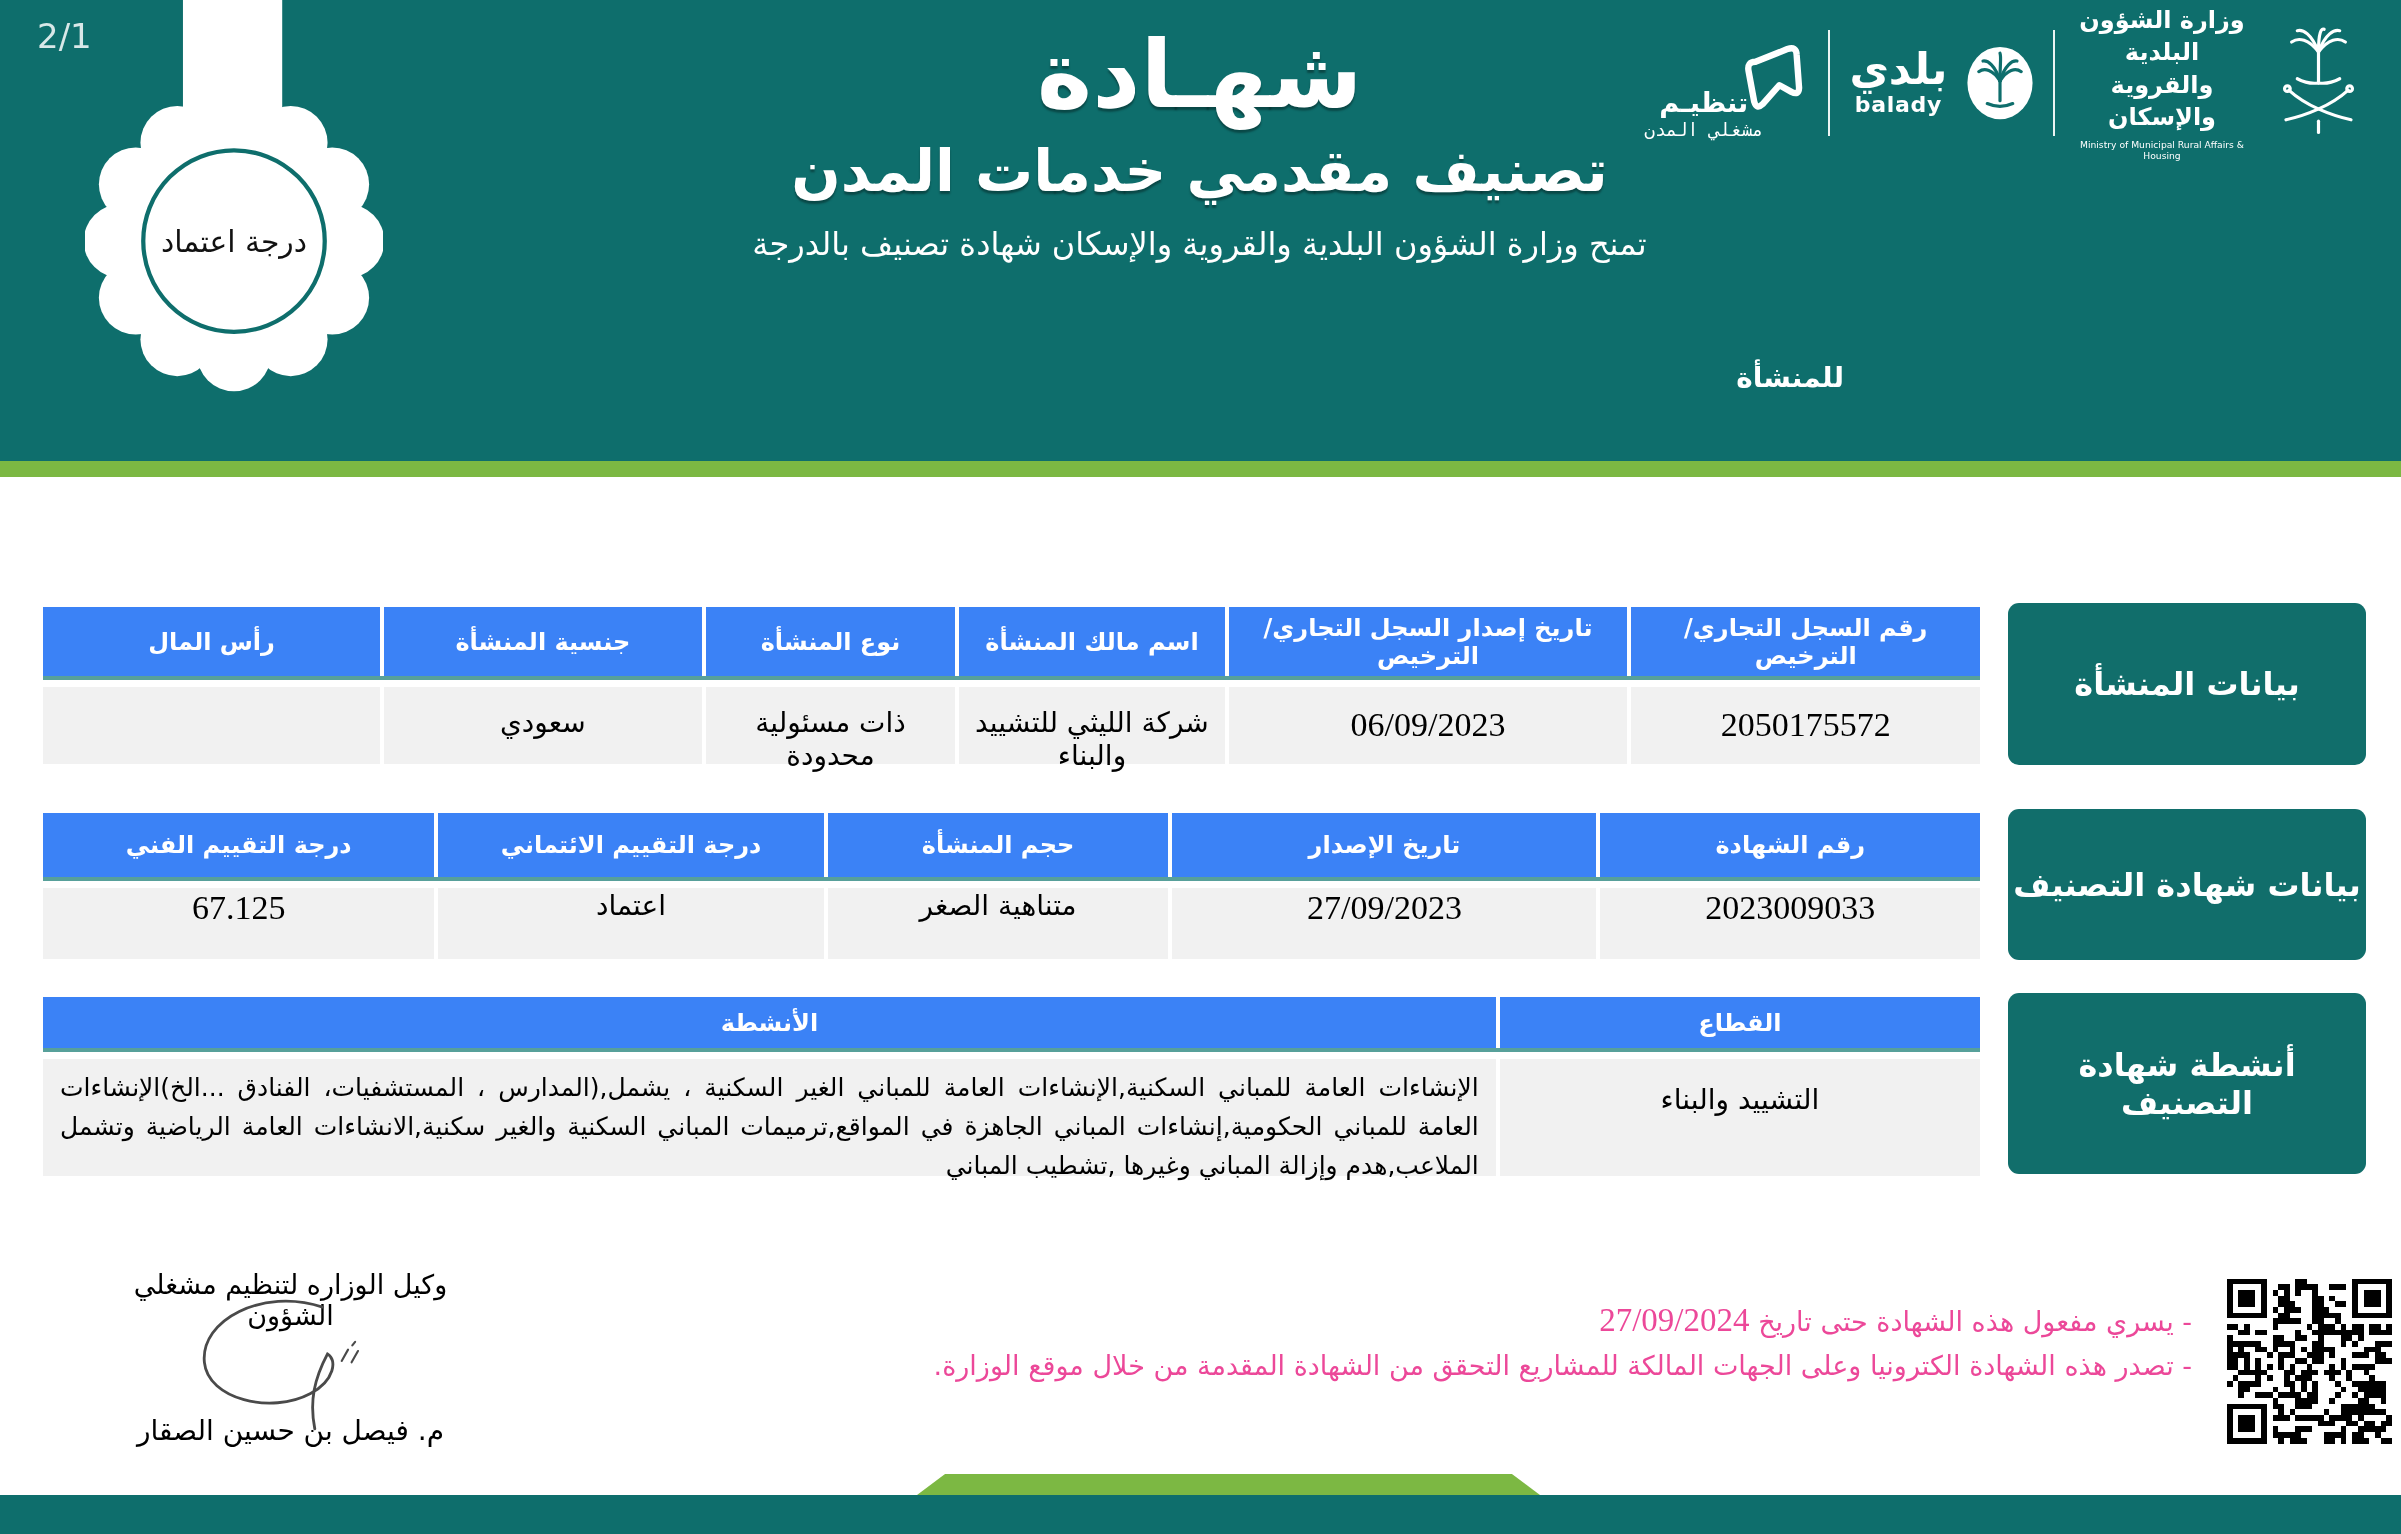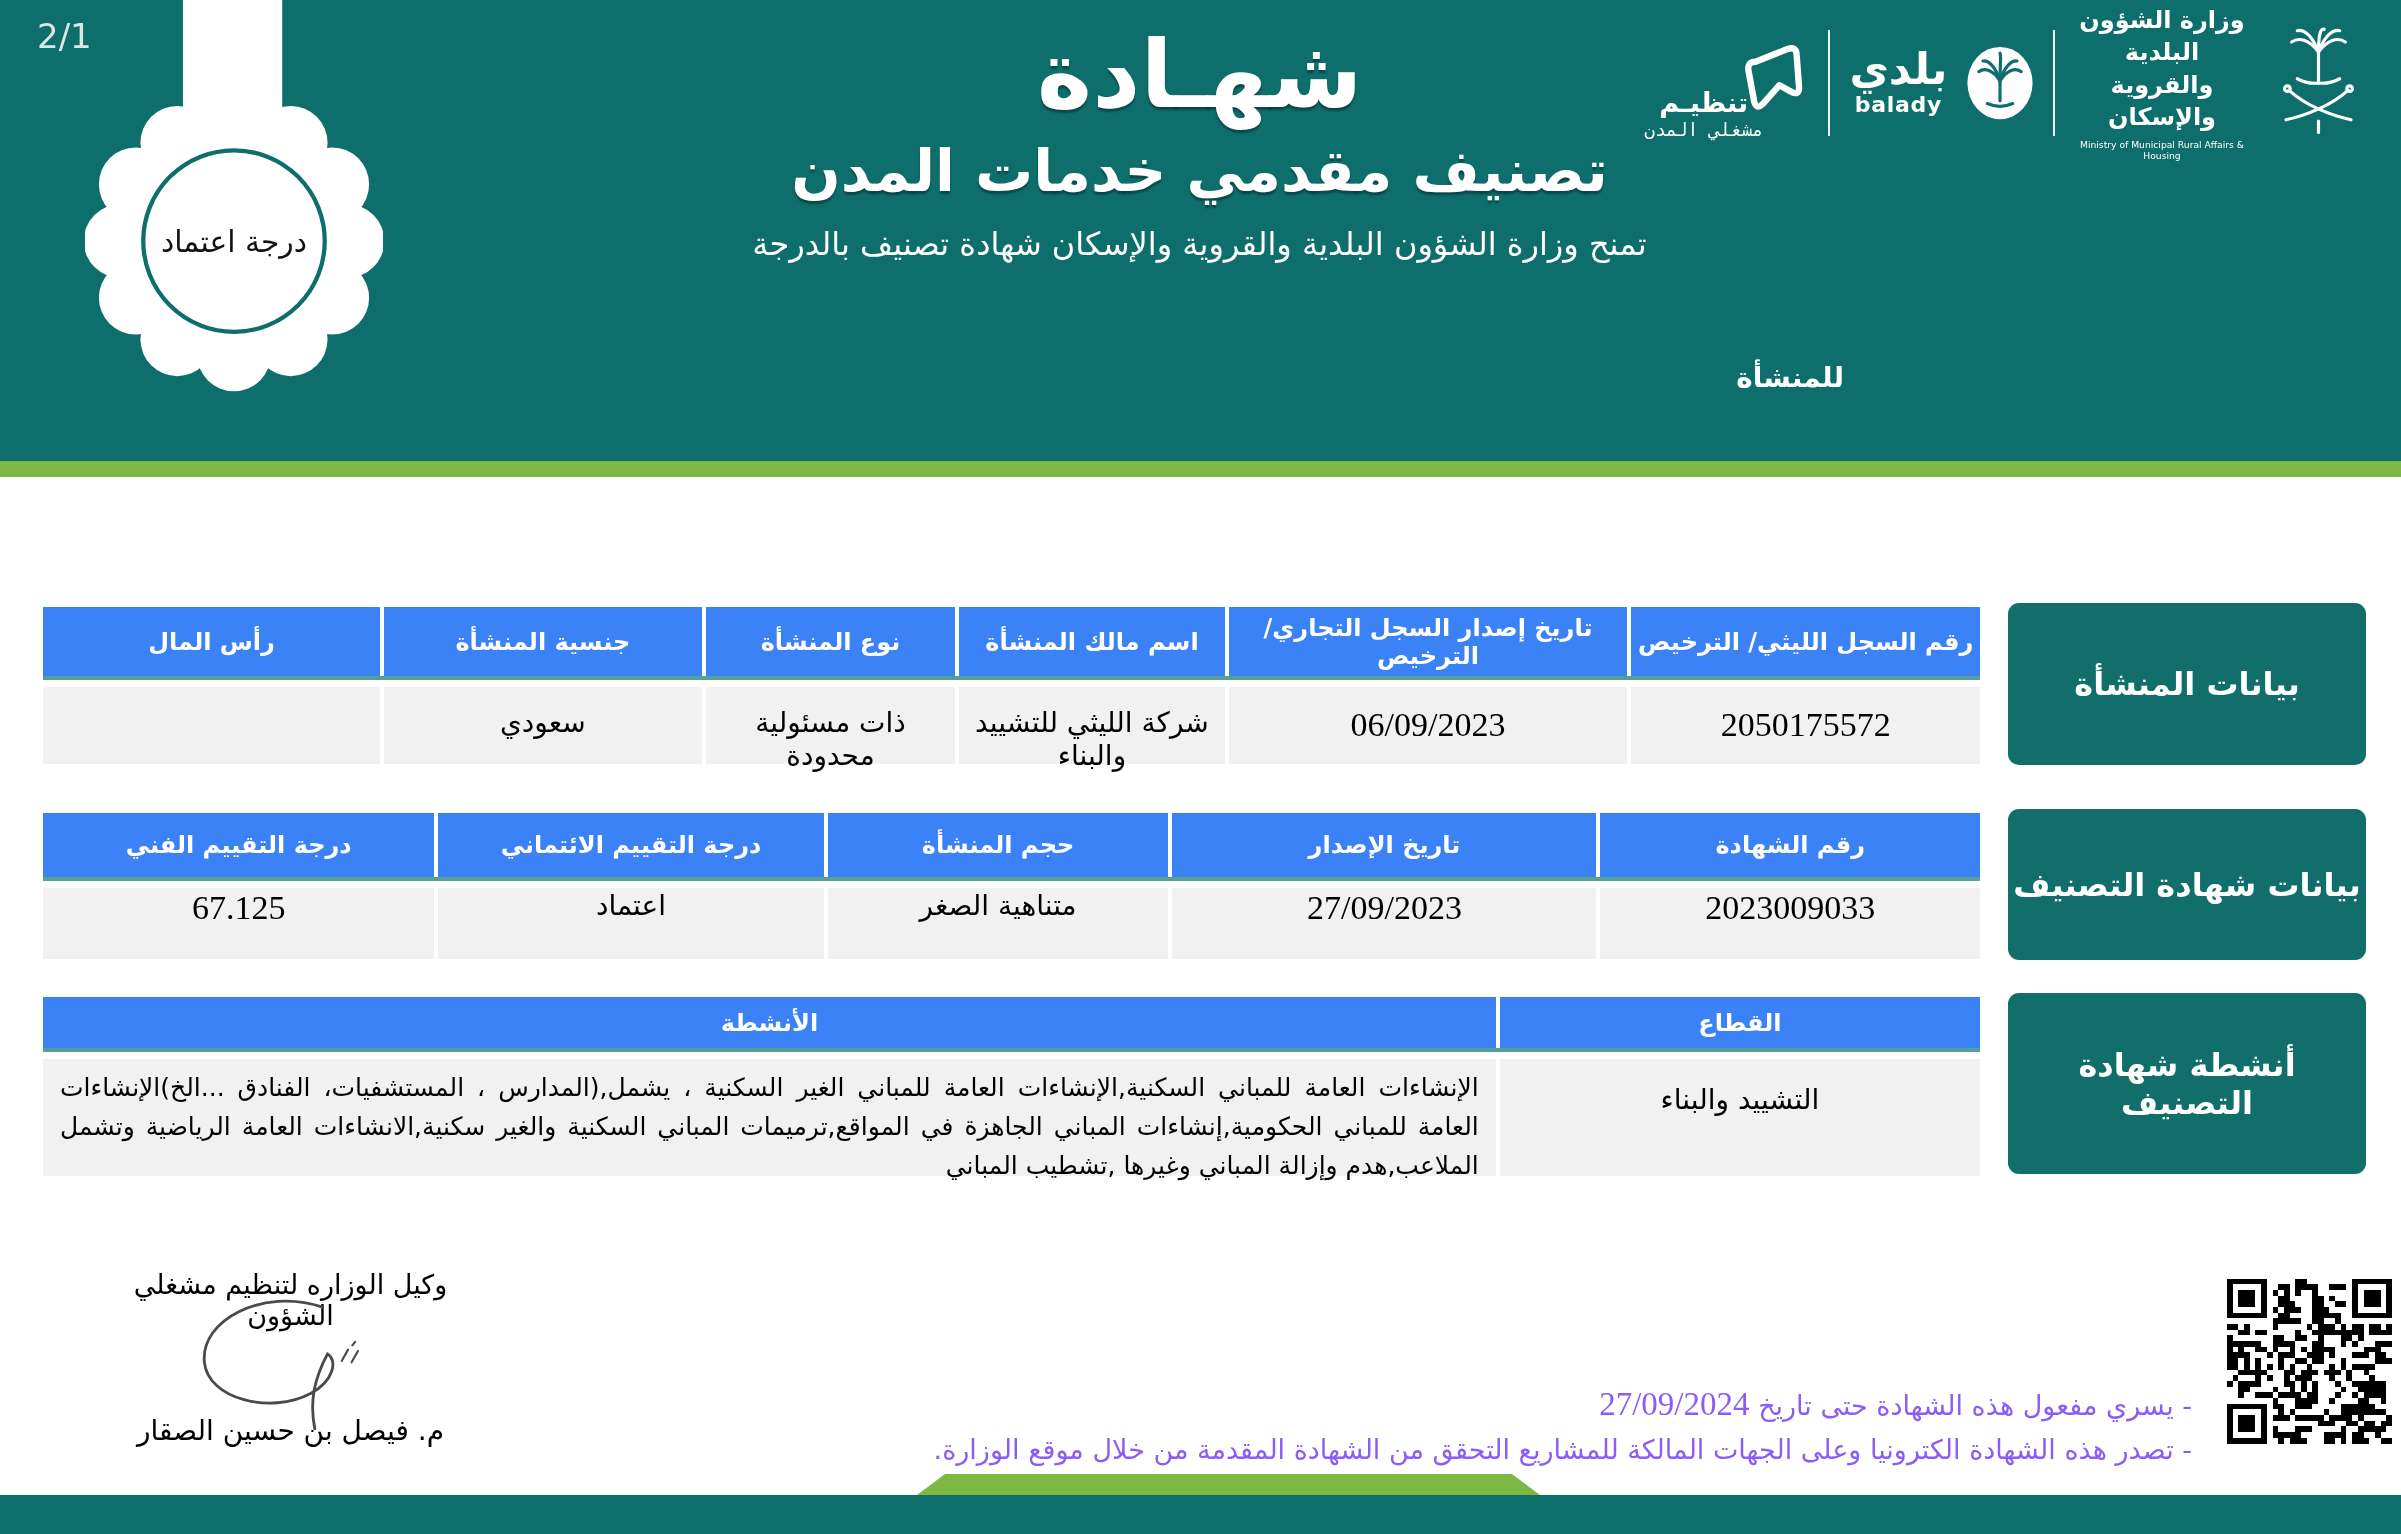--- a/index.html
+++ b/index.html
@@ -54,21 +54,21 @@
   .sector-cell{align-items:flex-start !important;padding-top:24px !important;}
 
   .sidebox{position:absolute;left:2008px;width:358px;background:#116e6b;border-radius:11px;color:#fff;
            font-weight:bold;font-size:32px;display:flex;align-items:center;justify-content:center;direction:rtl;text-align:center;}
   .sb1{top:603px;height:162px;} .sb2{top:809px;height:151px;} .sb3{top:993px;height:181px;}
 
   
   .sig-title{position:absolute;left:106px;top:1269px;width:369px;text-align:center;font-size:27px;color:#000;direction:rtl;}
   .sig-name{position:absolute;left:99px;top:1414px;width:383px;text-align:center;font-size:28px;color:#000;direction:rtl;}
   .sig-svg{position:absolute;left:163px;top:1293px;}
-  .notes{position:absolute;right:209px;top:1380px;text-align:right;direction:rtl;color:#8b5cf6;font-size:27px;line-height:1.5;}
+  .notes{position:absolute;right:209px;top:1296px;text-align:right;direction:rtl;color:#ec4899;font-size:27px;line-height:1.5;}
   .notes .num{font-size:33px;}
   .qr-wrap{position:absolute;left:2227px;top:1276px;width:165px;height:170px;}
   .qr-wrap svg{width:100%;height:100%;}
 
   .bottom-green{position:absolute;left:917px;top:1474px;width:623px;height:21px;background:#7cb843;
                 clip-path:polygon(4.5% 0,95.5% 0,100% 100%,0 100%);}
   .bottom-teal{position:absolute;left:0;top:1495px;width:100%;height:40px;background:#0e6e6c;}
 </style>
 </head>
 <body>
@@ -156,21 +156,21 @@
         <path d="M112,96 C88,118 52,132 24,138"></path>
         <circle cx="26" cy="94" r="4"></circle>
         <circle cx="114" cy="94" r="4"></circle>
         <path d="M70,140 L70,156"></path>
       </g>
     </svg>
   </div>
 
   <div class="tbl t1" dir="rtl">
     <div class="thead">
-      <div class="th" style="width:18.2%">رقم السجل الليثي/ الترخيص</div>
+      <div class="th" style="width:18.2%">رقم السجل التجاري/ الترخيص</div>
       <div class="th" style="width:20.8%">تاريخ إصدار السجل التجاري/ الترخيص</div>
       <div class="th" style="width:13.9%">اسم مالك المنشأة</div>
       <div class="th" style="width:13.1%">نوع المنشأة</div>
       <div class="th" style="width:16.6%">جنسية المنشأة</div>
       <div class="th" style="width:17.4%">رأس المال</div>
     </div>
     <div class="tbody">
       <div class="td num" style="width:18.2%">2050175572</div>
       <div class="td num" style="width:20.8%">06/09/2023</div>
       <div class="td" style="width:13.9%">شركة الليثي للتشييد والبناء</div>

